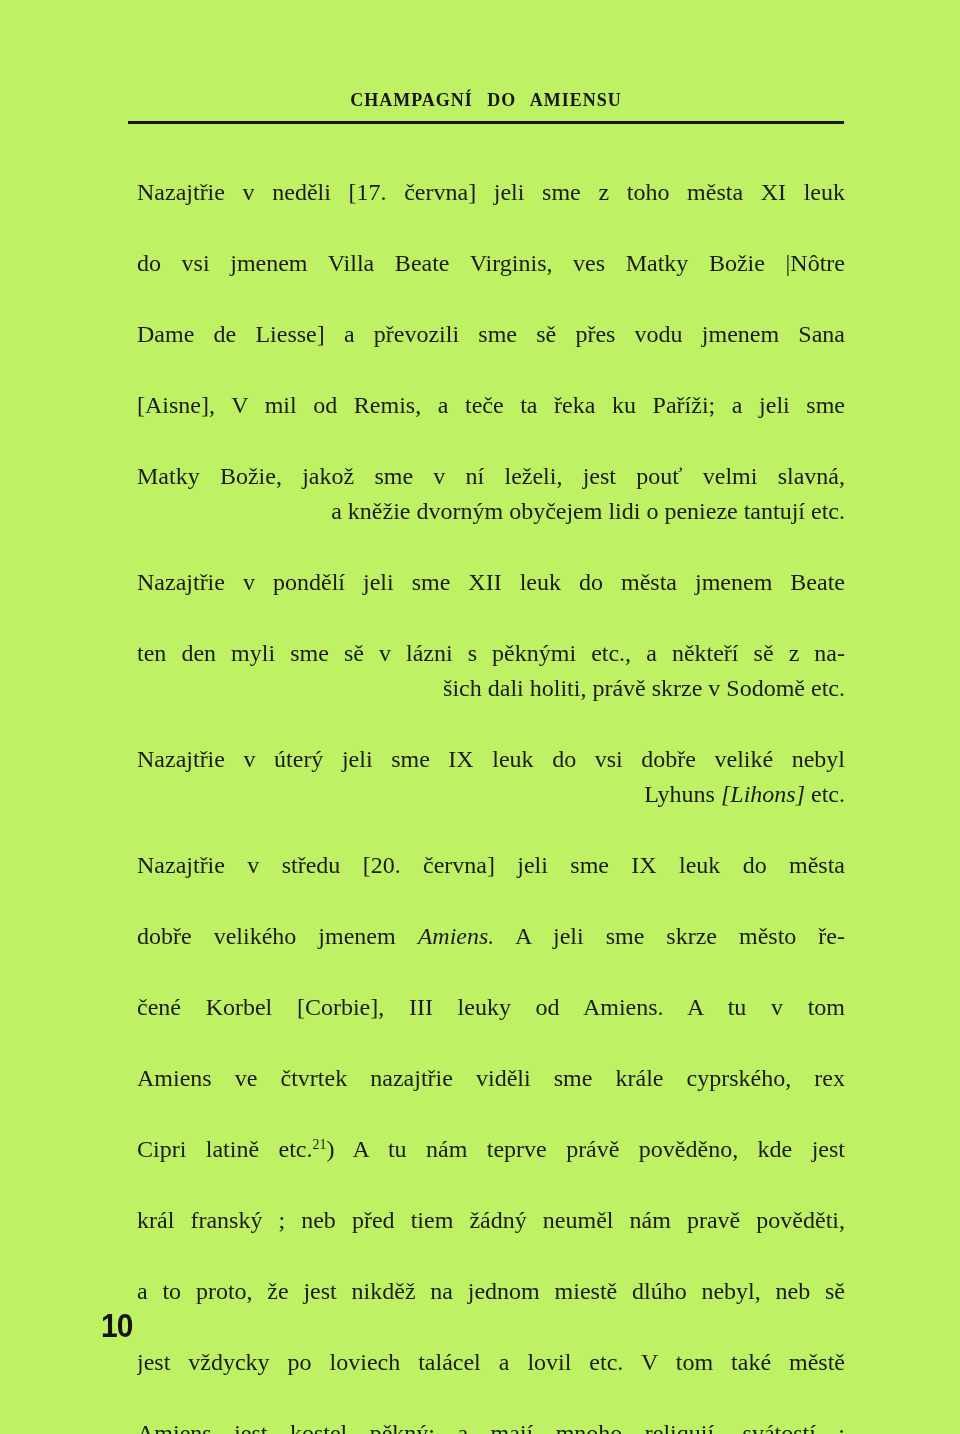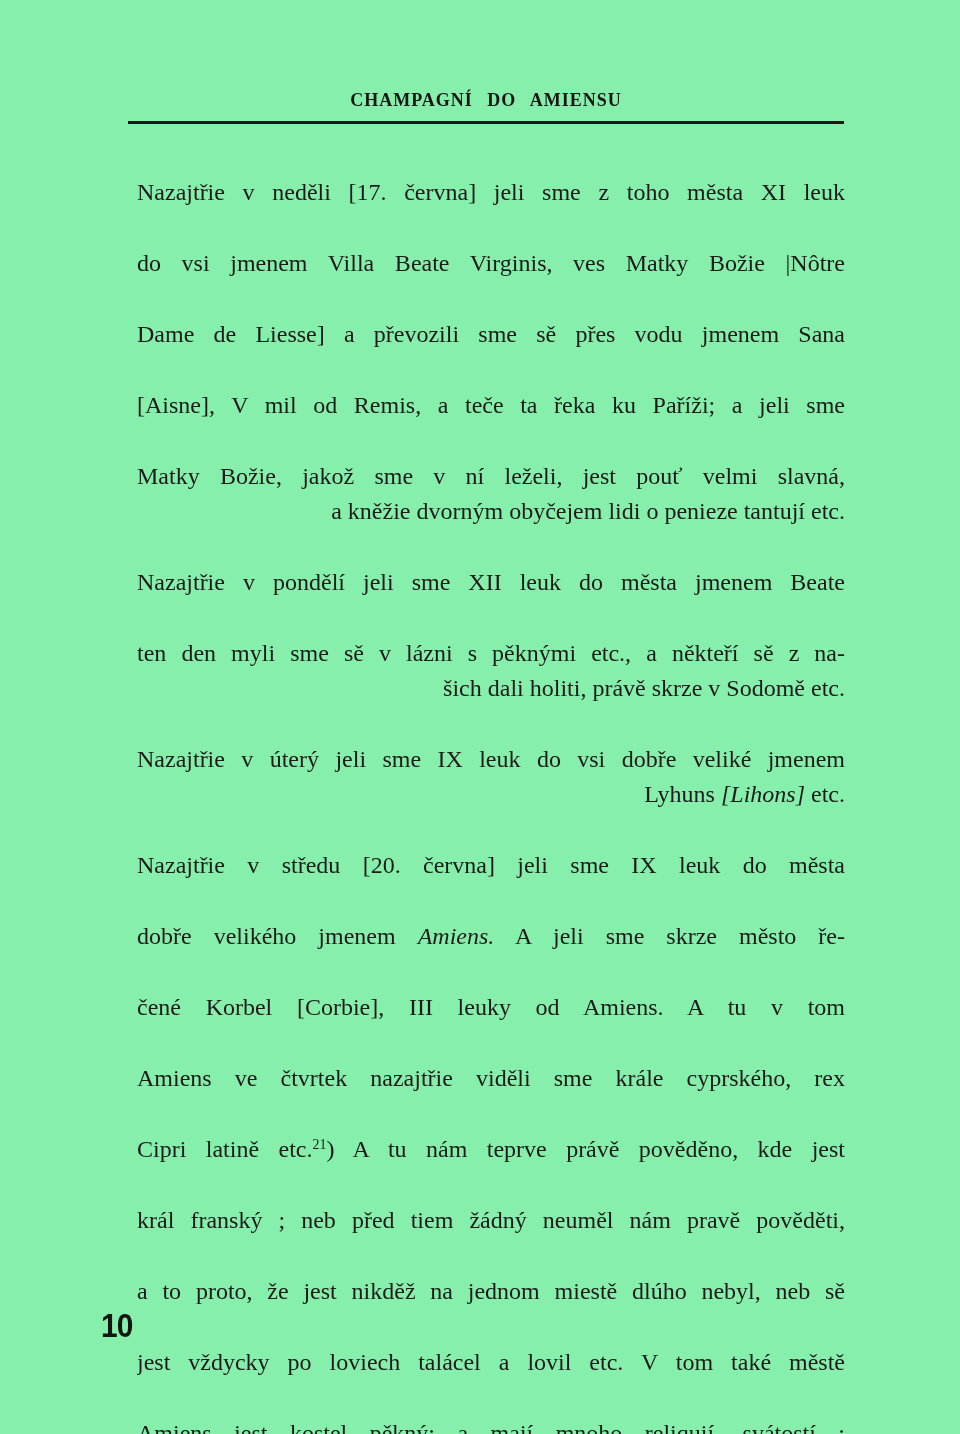--- a/index.html
+++ b/index.html
@@ -5,21 +5,21 @@
   html, body {
     margin: 0;
     padding: 0;
     background: #e8e8e6;
   }
   .page {
     position: relative;
     width: 960px;
     height: 1434px;
     margin: 0 auto;
-    background: #86efac;
+    background: #bef264;
     color: #1c1b19;
     font-family: "Liberation Serif", serif;
     overflow: hidden;
   }
   .running-head {
     position: absolute;
     top: 90px;
     left: 130px;
     width: 712px;
     text-align: center;
@@ -94,21 +94,21 @@
   <div class="text-block">
       <div class="line just"><span>Nazajtřie v neděli [17. června] jeli sme z toho města XI leuk</span></div>
       <div class="line just"><span>do vsi jmenem Villa Beate Virginis, ves Matky Božie |Nôtre</span></div>
       <div class="line just"><span>Dame de Liesse] a převozili sme sě přes vodu jmenem Sana</span></div>
       <div class="line just"><span>[Aisne], V mil od Remis, a teče ta řeka ku Paříži; a jeli sme</span></div>
       <div class="line just"><span>Matky Božie, jakož sme v ní leželi, jest pouť velmi slavná,</span></div>
       <div class="line"><span>a kněžie dvorným obyčejem lidi o penieze tantují etc.</span></div>
       <div class="line just"><span>Nazajtřie v pondělí jeli sme XII leuk do města jmenem Beate</span></div>
       <div class="line just"><span>ten den myli sme sě v lázni s pěknými etc., a někteří sě z na-</span></div>
       <div class="line"><span>šich dali holiti, právě skrze v Sodomě etc.</span></div>
-      <div class="line just"><span>Nazajtřie v úterý jeli sme IX leuk do vsi dobře veliké jmenem</span></div>
+      <div class="line just"><span>Nazajtřie v úterý jeli sme IX leuk do vsi dobře veliké nebyl</span></div>
       <div class="line"><span>Lyhuns </span><span class="it">[Lihons]</span><span> etc.</span></div>
       <div class="line just"><span>Nazajtřie v středu [20. června] jeli sme IX leuk do města</span></div>
       <div class="line just"><span>dobře velikého jmenem </span><span class="it">Amiens.</span><span> A jeli sme skrze město ře-</span></div>
       <div class="line just"><span>čené Korbel [Corbie], III leuky od Amiens. A tu v tom</span></div>
       <div class="line just"><span>Amiens ve čtvrtek nazajtřie viděli sme krále cyprského, rex</span></div>
       <div class="line just"><span>Cipri latině etc.</span><sup>21</sup><span>) A tu nám teprve právě pověděno, kde jest</span></div>
       <div class="line just"><span>král franský ; neb před tiem žádný neuměl nám pravě pověděti,</span></div>
       <div class="line just"><span>a to proto, že jest nikděž na jednom miestě dlúho nebyl, neb sě</span></div>
       <div class="line just"><span>jest vždycky po loviech talácel a lovil etc. V tom také městě</span></div>
       <div class="line just"><span>Amiens jest kostel pěkný; a mají mnoho reliquií, svátostí :</span></div>

